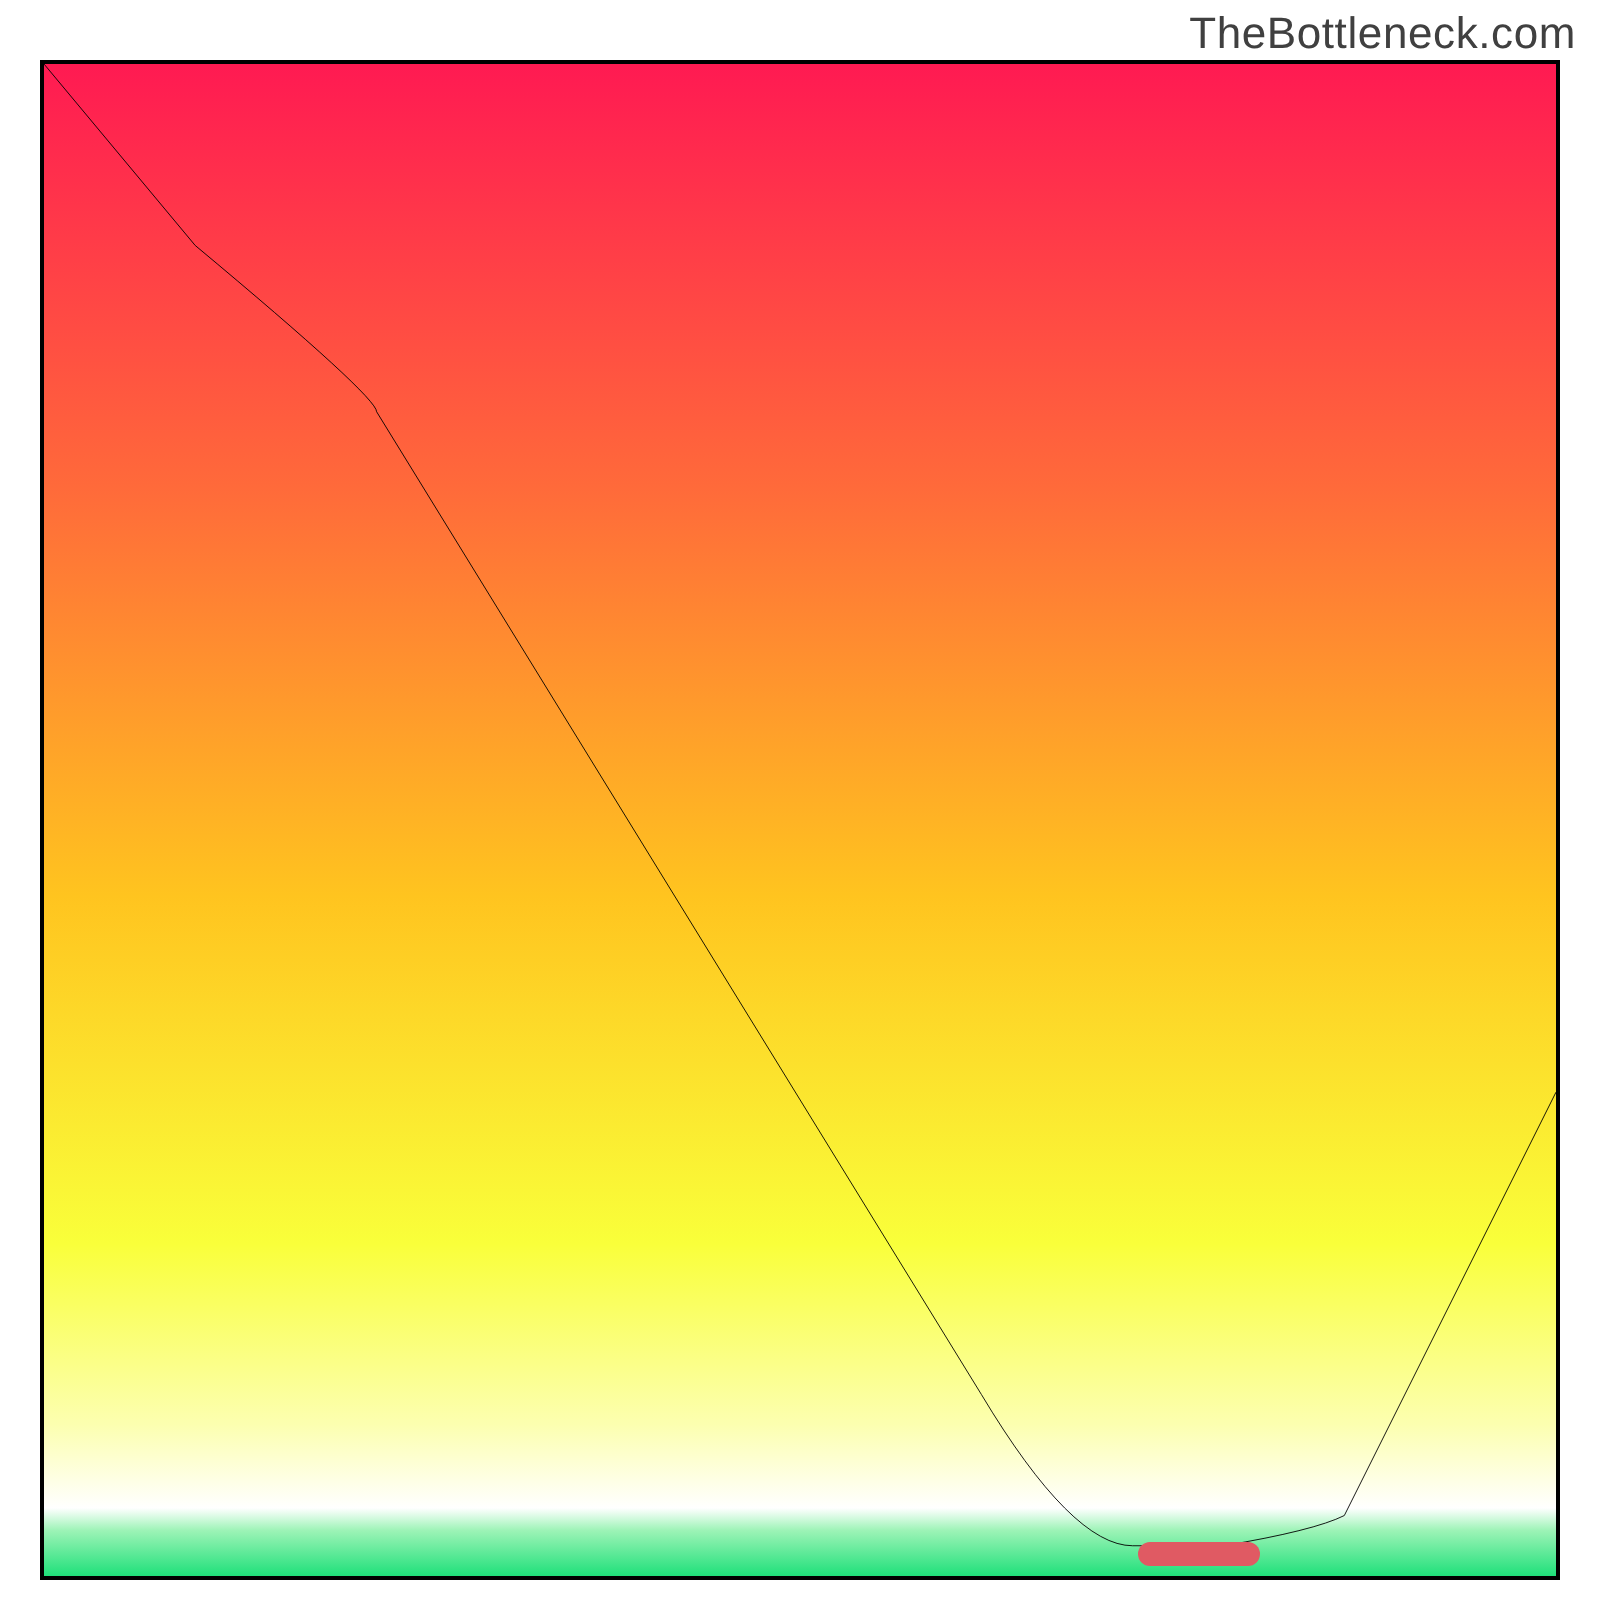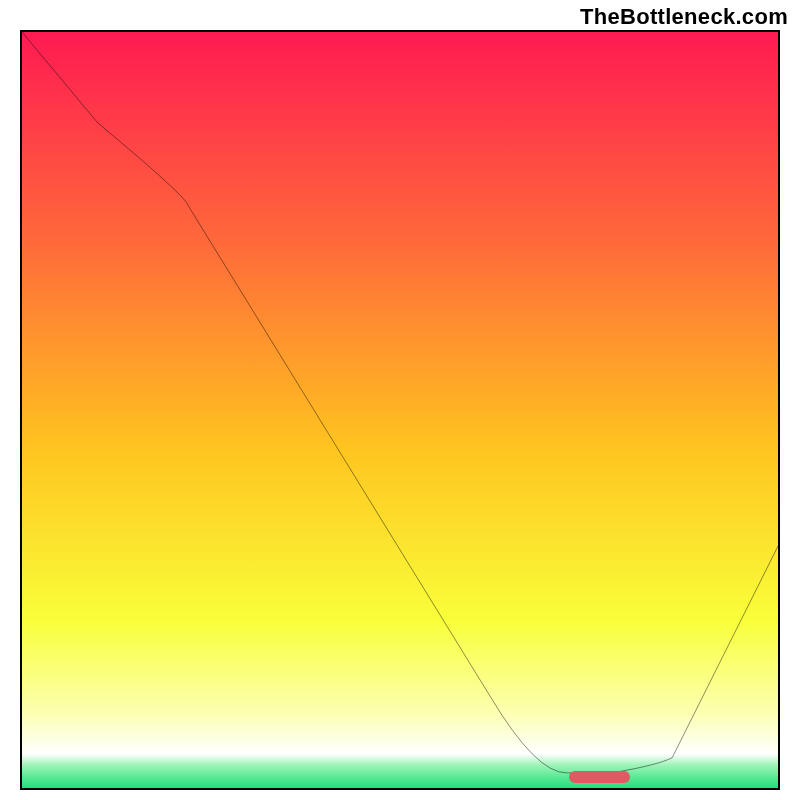--- a/index.html
+++ b/index.html
@@ -14,22 +14,22 @@
   .stage {
     position: relative;
     width: 800px;
     height: 800px;
   }
   .watermark {
     position: absolute;
     top: 4px;
     right: 12px;
     font-size: 22px;
-    font-weight: 700;
-    color: #000000;
+    font-weight: 400;
+    color: #404040;
     letter-spacing: 0.3px;
     user-select: none;
   }
   .plot-area {
     position: absolute;
     left: 20px;
     top: 30px;
     width: 760px;
     height: 760px;
     box-sizing: border-box;

